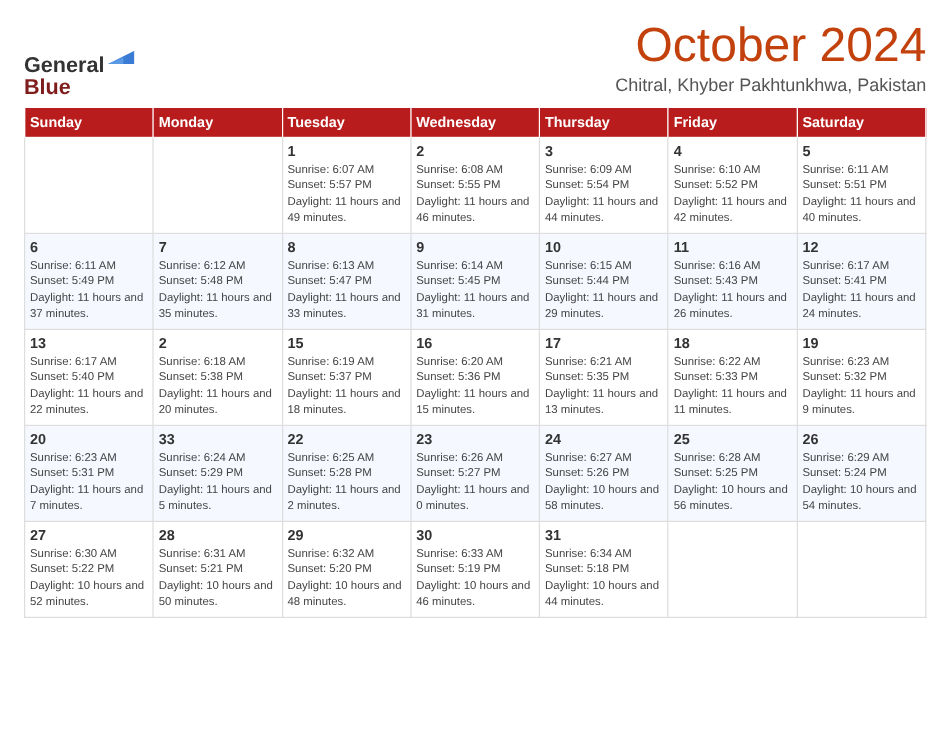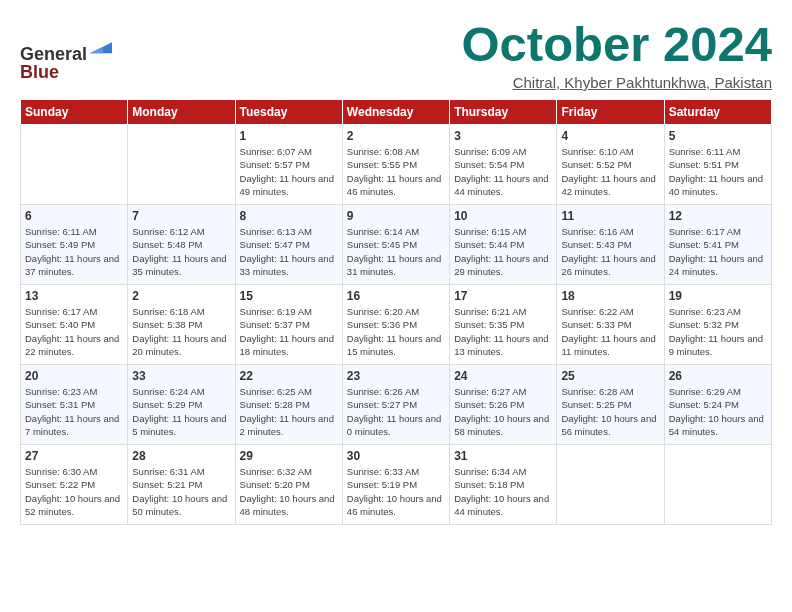--- a/index.html
+++ b/index.html
@@ -44,29 +44,28 @@
     .logo-icon {
       width: 22px;
       height: 22px;
       margin-left: 3px;
       margin-top: -10px;
     }
     .title-block {
       text-align: right;
     }
     .month-title {
-      font-size: 49px;
-      color: #0f766e;
-      font-weight: bold;
+      font-size: 40px;
+      color: #c2410c;
+      font-weight: normal;
     }
     .location-title {
       font-size: 15px;
       color: #555;
       margin-top: 2px;
-      text-decoration: underline;
     }
     .calendar {
       width: 100%;
       border-collapse: collapse;
       table-layout: fixed;
     }
     .calendar thead tr th {
       background-color: #b91c1c;
       color: #fff;
       font-size: 12px;

